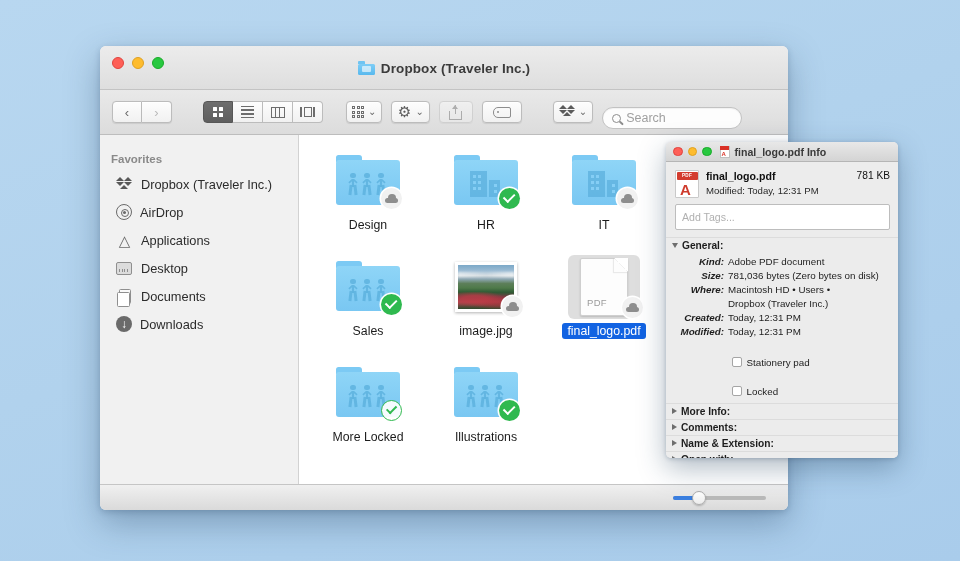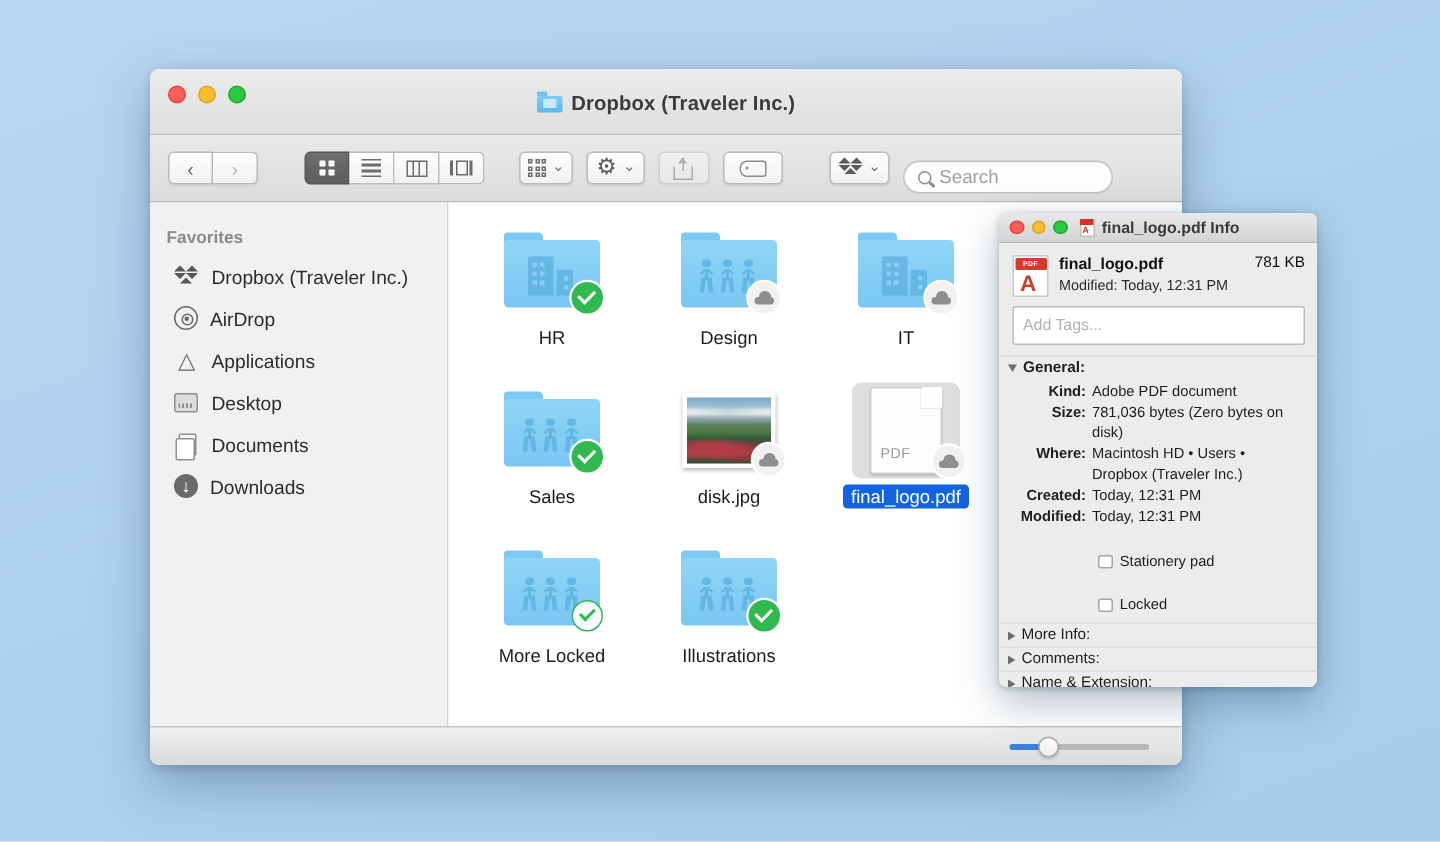--- a/index.html
+++ b/index.html
@@ -412,21 +412,21 @@
     width: 14px; height: 14px; border-radius: 50%;
     background: linear-gradient(to bottom, #fff, #ececec);
     border: 1px solid #adadad;
     box-shadow: 0 1px 2px rgba(0,0,0,.22);
   }
 
   
   .info-window {
     position: absolute;
     left: 666px; top: 142px;
-    width: 212px; height: 316px;
+    width: 232px; height: 316px;
     background: #ececec;
     border-radius: 5px;
     box-shadow: 0 10px 28px rgba(30,60,90,.35), 0 1px 4px rgba(30,60,90,.25);
     overflow: hidden;
     font-size: 10.2px; color: #1d1d1d;
     display: flex; flex-direction: column; justify-content: flex-end;
   }
   .info-title {
     height: 20px; flex: 0 0 auto;
     background: linear-gradient(to bottom, #e8e8e8, #d4d4d4);
@@ -488,28 +488,28 @@
   }
   .tri {
     width: 0; height: 0; flex: 0 0 auto;
     border-top: 3.4px solid transparent; border-bottom: 3.4px solid transparent;
     border-left: 5px solid #6e6e6e;
   }
   .tri.open {
     border-left: 3.4px solid transparent; border-right: 3.4px solid transparent;
     border-top: 5px solid #6e6e6e; border-bottom: none;
   }
-  .disc-label { font-size: 10.2px; color: #1d1d1d; }
+  .disc-label { font-size: 10.2px; color: #1d1d1d; font-weight: bold; }
   .disc-label.bold { font-weight: bold; }
 
   .general-body { padding: 3px 8px 6px 0; }
   .kv { display: flex; margin-bottom: 1.5px; line-height: 12.5px; }
   .kv .k {
     width: 62px; flex: 0 0 62px; text-align: right;
-    font-weight: bold; font-size: 9.8px; color: #1d1d1d; padding-right: 4px;
+    font-weight: bold; font-size: 9.8px; color: #1d1d1d; padding-right: 4px; font-style: italic;
   }
   .kv .v { font-size: 9.8px; color: #1d1d1d; }
   .kv .v.cont { padding-left: 0; }
   .chk-row {
     display: flex; align-items: center; gap: 5px;
     margin-left: 66px; margin-top: 18px;
   }
   .chkbox {
     width: 9.5px; height: 9.5px; background: #fff;
     border: 1px solid #a5a5a5; border-radius: 2px; flex: 0 0 auto;
@@ -675,20 +675,57 @@
       </div>
 
       <div class="sb-item">
         <span class="sb-ico i-dl">↓</span>
         <span class="sb-label">Downloads</span>
       </div>
     </div>
 
     <div class="content-area">
       <div class="grid">
+
+        <div class="item">
+          <div class="thumb">
+            <div class="folder">
+                <div class="tab"></div>
+                <div class="front">
+              <div class="people">
+                <span class="person">
+                      <i class="h"></i>
+                      <i class="b"></i>
+                      <i class="l1"></i>
+                      <i class="l2"></i>
+                    </span>
+                <span class="person">
+                      <i class="h"></i>
+                      <i class="b"></i>
+                      <i class="l1"></i>
+                      <i class="l2"></i>
+                    </span>
+                <span class="person">
+                      <i class="h"></i>
+                      <i class="b"></i>
+                      <i class="l1"></i>
+                      <i class="l2"></i>
+                    </span>
+              </div>
+                </div>
+              </div>
+            <div class="badge cloud">
+              <span class="cloud-s">
+                  <i class="c1"></i>
+                  <i class="c2"></i>
+                </span>
+            </div>
+          </div>
+          <div class="item-label">Design</div>
+        </div>
 
         <div class="item">
           <div class="thumb">
             <div class="folder">
                 <div class="tab"></div>
                 <div class="front">
               <div class="bldg">
                 <span class="tall"></span>
                     <span class="short"></span>
                 <span class="win" style="left:3px;top:4px;width:3px;height:3px;"></span>
@@ -705,57 +742,20 @@
             <div class="badge check-filled"></div>
           </div>
           <div class="item-label">HR</div>
         </div>
 
         <div class="item">
           <div class="thumb">
             <div class="folder">
                 <div class="tab"></div>
                 <div class="front">
-              <div class="people">
-                <span class="person">
-                      <i class="h"></i>
-                      <i class="b"></i>
-                      <i class="l1"></i>
-                      <i class="l2"></i>
-                    </span>
-                <span class="person">
-                      <i class="h"></i>
-                      <i class="b"></i>
-                      <i class="l1"></i>
-                      <i class="l2"></i>
-                    </span>
-                <span class="person">
-                      <i class="h"></i>
-                      <i class="b"></i>
-                      <i class="l1"></i>
-                      <i class="l2"></i>
-                    </span>
-              </div>
-                </div>
-              </div>
-            <div class="badge cloud">
-              <span class="cloud-s">
-                  <i class="c1"></i>
-                  <i class="c2"></i>
-                </span>
-            </div>
-          </div>
-          <div class="item-label">Design</div>
-        </div>
-
-        <div class="item">
-          <div class="thumb">
-            <div class="folder">
-                <div class="tab"></div>
-                <div class="front">
               <div class="bldg">
                 <span class="tall"></span>
                     <span class="short"></span>
                 <span class="win" style="left:3px;top:4px;width:3px;height:3px;"></span>
                 <span class="win" style="left:8px;top:4px;width:3px;height:3px;"></span>
                 <span class="win" style="left:3px;top:10px;width:3px;height:3px;"></span>
                 <span class="win" style="left:8px;top:10px;width:3px;height:3px;"></span>
                 <span class="win" style="left:3px;top:16px;width:3px;height:3px;"></span>
                 <span class="win" style="left:8px;top:16px;width:3px;height:3px;"></span>
                 <span class="win" style="right:3px;top:13px;width:3px;height:3px;"></span>
@@ -841,21 +841,21 @@
             <div class="photo">
                 <div class="pic"></div>
               </div>
             <div class="badge cloud" style="right:-1px;bottom:2px;">
               <span class="cloud-s">
                   <i class="c1"></i>
                   <i class="c2"></i>
                 </span>
             </div>
           </div>
-          <div class="item-label">disk.jpg</div>
+          <div class="item-label">image.jpg</div>
         </div>
 
         <div class="item">
           <div class="thumb">
             <div class="pdf-sel"></div>
             <div class="pdfdoc">
               <span class="fold"></span>
                 <span class="fold2"></span>
               <span class="pdf-label">PDF</span>
             </div>

